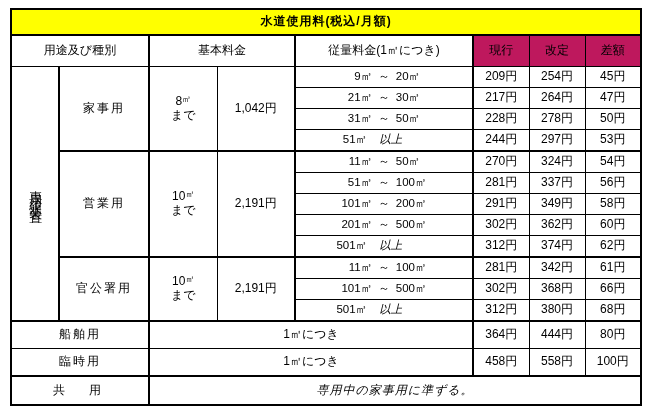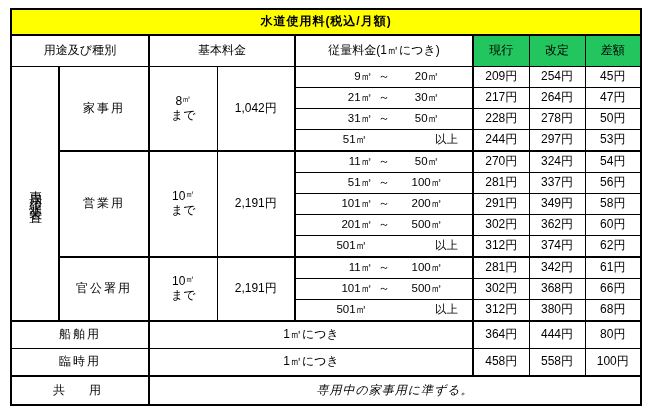--- a/index.html
+++ b/index.html
@@ -42,21 +42,21 @@
     font-weight: bold;
     height: 24px;
     letter-spacing: 1px;
     border-bottom: 2px solid #000 !important;
   }
   .hdr {
     font-size: 12.5px;
     height: 30px;
   }
   .hdr-blue {
-    background: #22c55e;
+    background: #be185d;
     font-size: 12.5px;
   }
   .thick-r { border-right: 2px solid #000 !important; }
   .thick-t { border-top: 2px solid #000 !important; }
 
   .vert {
     writing-mode: vertical-rl;
     text-orientation: upright;
     letter-spacing: 4px;
     font-size: 13px;
@@ -88,32 +88,32 @@
     display: flex;
     align-items: center;
     justify-content: center;
     width: 100%;
     padding: 0 14px;
     box-sizing: border-box;
     font-size: 11.5px;
   }
   .range-from { width: 42%; text-align: right; }
   .range-mid  { width: 16%; text-align: center; }
-  .range-to   { width: 42%; text-align: center; }
+  .range-to   { width: 42%; text-align: left; }
   .range-over-inner {
     display: flex;
     align-items: center;
     justify-content: center;
     width: 100%;
     padding: 0 14px;
     box-sizing: border-box;
     font-size: 11.5px;
   }
   .over-from { width: 42%; text-align: right; }
-  .over-lbl  { width: 58%; text-align: right; padding-left: 12px; }
+  .over-lbl  { width: 58%; text-align: left; padding-left: 12px; font-style: italic; }
   .flat {
     font-size: 12px;
     border-radius: 9px;
   }
   .common {
     font-size: 12.5px;
     letter-spacing: 1px;
     font-style: italic;
   }
   .common-label {

